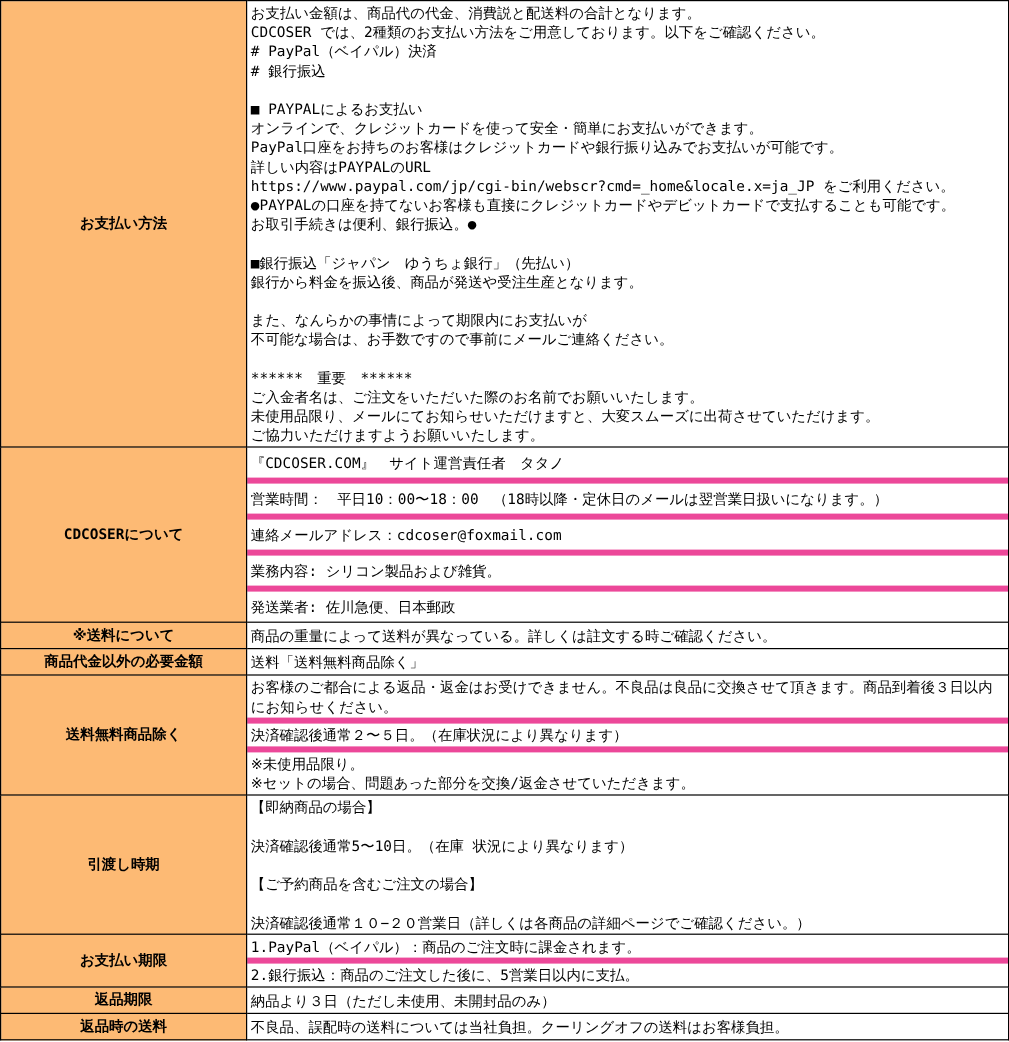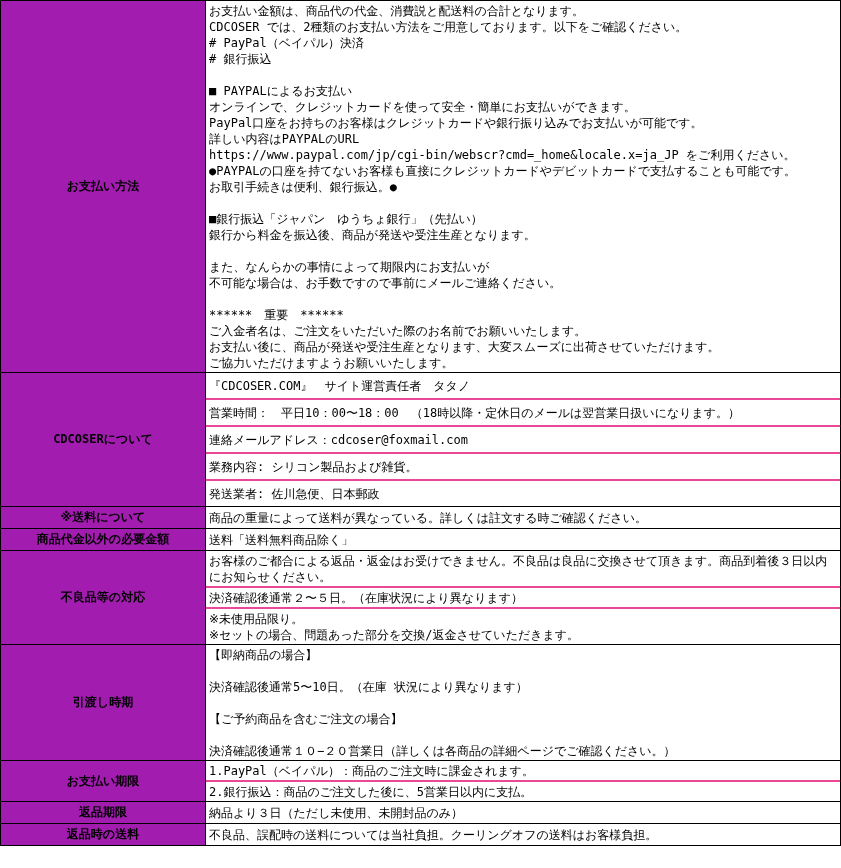--- a/index.html
+++ b/index.html
@@ -22,40 +22,40 @@
     border: 1px solid #000000;
   }
   table.info-table th,
   table.info-table td {
     border: 1px solid #000000;
     font-size: 12px;
     color: #000000;
   }
   th.label-cell {
     width: 196px;
-    background: #a21caf;
+    background: #fdba74;
     font-weight: bold;
     text-align: center;
     vertical-align: middle;
     padding: 2px 4px;
     line-height: 17px;
   }
   td.content-cell {
     background: #ffffff;
     vertical-align: middle;
     padding: 0;
   }
   .section {
     padding: 2px 3px 1px 3px;
   }
   .section.tall {
     padding: 5px 3px 4px 3px;
   }
   .section + .section {
-    border-top: 2px solid #ec4899;
+    border-top: 5px solid #ec4899;
   }
   .line {
     min-height: 16px;
     line-height: 16px;
     white-space: normal;
     word-break: break-all;
   }
 </style>
 </head>
 <body>
@@ -81,21 +81,21 @@
               <div class="line">お取引手続きは便利、銀行振込。●</div>
               <div class="line"></div>
               <div class="line">■銀行振込「ジャパン　ゆうちょ銀行」（先払い）</div>
               <div class="line">銀行から料金を振込後、商品が発送や受注生産となります。</div>
               <div class="line"></div>
               <div class="line">また、なんらかの事情によって期限内にお支払いが</div>
               <div class="line">不可能な場合は、お手数ですので事前にメールご連絡ください。</div>
               <div class="line"></div>
               <div class="line">******　重要　******</div>
               <div class="line">ご入金者名は、ご注文をいただいた際のお名前でお願いいたします。</div>
-              <div class="line">お支払い後に、商品が発送や受注生産となります、大変スムーズに出荷させていただけます。</div>
+              <div class="line">未使用品限り、メールにてお知らせいただけますと、大変スムーズに出荷させていただけます。</div>
               <div class="line">ご協力いただけますようお願いいたします。</div>
             </div>
           </td>
         </tr>
         <tr>
           <th class="label-cell">CDCOSERについて</th>
           <td class="content-cell">
             <div class="section tall">
               <div class="line">『CDCOSER.COM』　サイト運営責任者　タタノ</div>
             </div>
@@ -123,21 +123,21 @@
         </tr>
         <tr>
           <th class="label-cell">商品代金以外の必要金額</th>
           <td class="content-cell">
             <div class="section">
               <div class="line">送料「送料無料商品除く」</div>
             </div>
           </td>
         </tr>
         <tr>
-          <th class="label-cell">不良品等の対応</th>
+          <th class="label-cell">送料無料商品除く</th>
           <td class="content-cell">
             <div class="section">
               <div class="line">お客様のご都合による返品・返金はお受けできません。不良品は良品に交換させて頂きます。商品到着後３日以内にお知らせください。</div>
             </div>
             <div class="section">
               <div class="line">決済確認後通常２〜５日。（在庫状況により異なります）</div>
             </div>
             <div class="section">
               <div class="line">※未使用品限り。</div>
               <div class="line">※セットの場合、問題あった部分を交換/返金させていただきます。</div>

